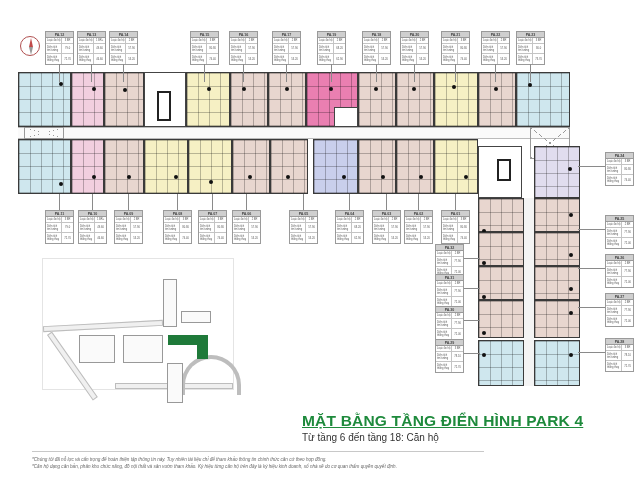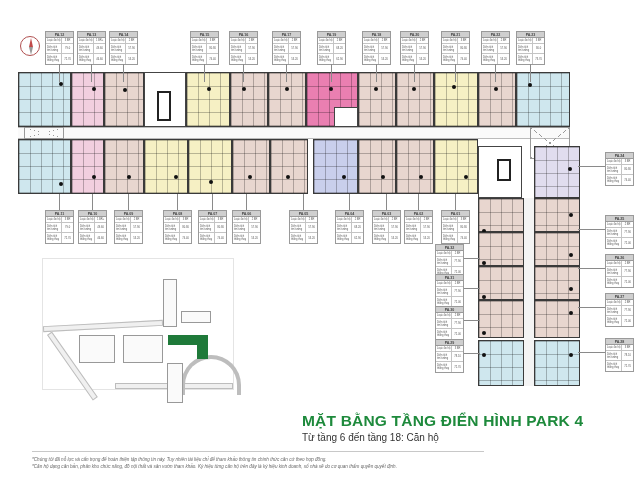--- a/index.html
+++ b/index.html
@@ -49,21 +49,21 @@
   .compass .needle { position: absolute; left: 8px; top: 1px; width: 0; height: 0;
       border-left: 2px solid transparent; border-right: 2px solid transparent; border-bottom: 9px solid #c04848; }
   .compass .needle2 { position: absolute; left: 8px; top: 10px; width: 0; height: 0;
       border-left: 2px solid transparent; border-right: 2px solid transparent; border-top: 8px solid #999; }
 
   .site-map { position: absolute; left: 42px; top: 258px; width: 192px; height: 132px; border: 1px solid #e4e4e4; background: #fff; }
   .road { position: absolute; background: #f0f0f0; border: 1px solid #bdbdbd; }
   .block { position: absolute; border: 1px solid #999; background: #fafafa; }
   .highlight { position: absolute; background: #1f7a3a; }
 
-  .title { position: absolute; left: 302px; top: 412px; font-size: 15.5px; font-weight: bold; color: #1e8a3c; letter-spacing: 0.2px; white-space: nowrap; }
+  .title { position: absolute; left: 302px; top: 412px; font-size: 15.5px; font-weight: bold; color: #1e8a3c; letter-spacing: 0.2px; white-space: nowrap; text-decoration: underline; }
   .subtitle { position: absolute; left: 302px; top: 432px; font-size: 10px; color: #333; white-space: nowrap; }
   .divider { position: absolute; left: 32px; top: 451px; width: 452px; height: 1px; background: #c8c8c8; }
   .note { position: absolute; left: 32px; font-size: 4.6px; color: #666; font-style: italic; white-space: nowrap; }
 </style>
 </head>
 <body>
 
 <div class="compass">
   <div class="needle"></div>
     <div class="needle2"></div>

